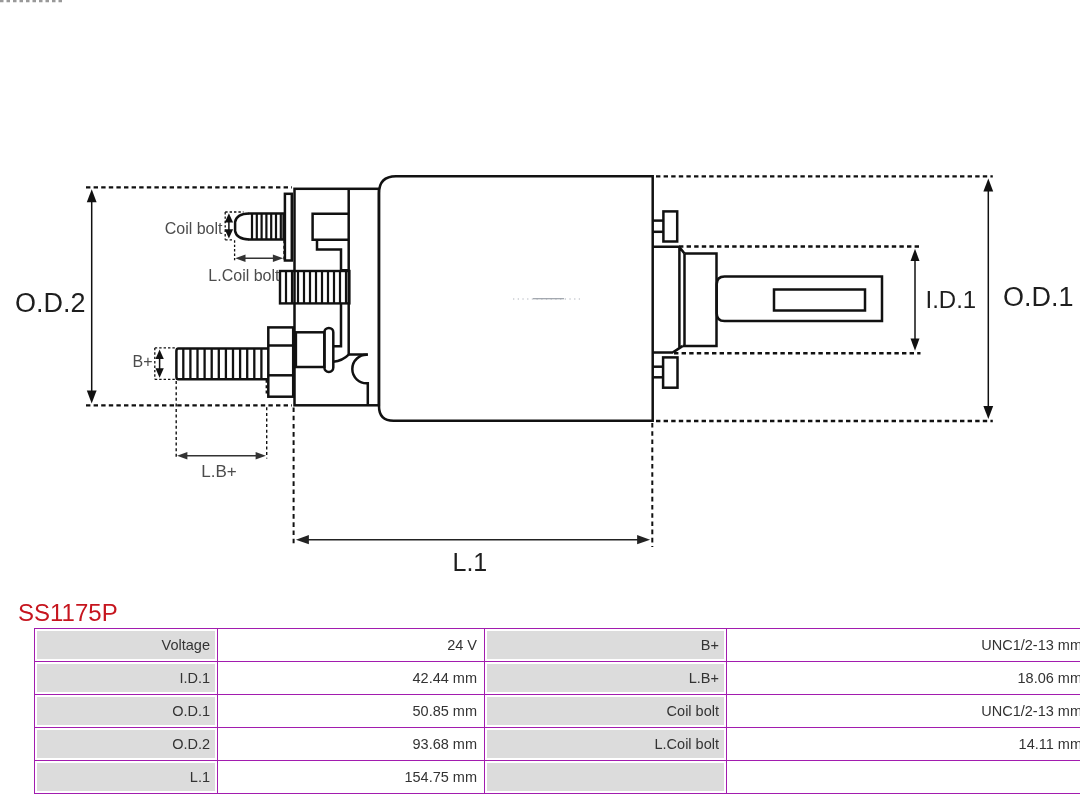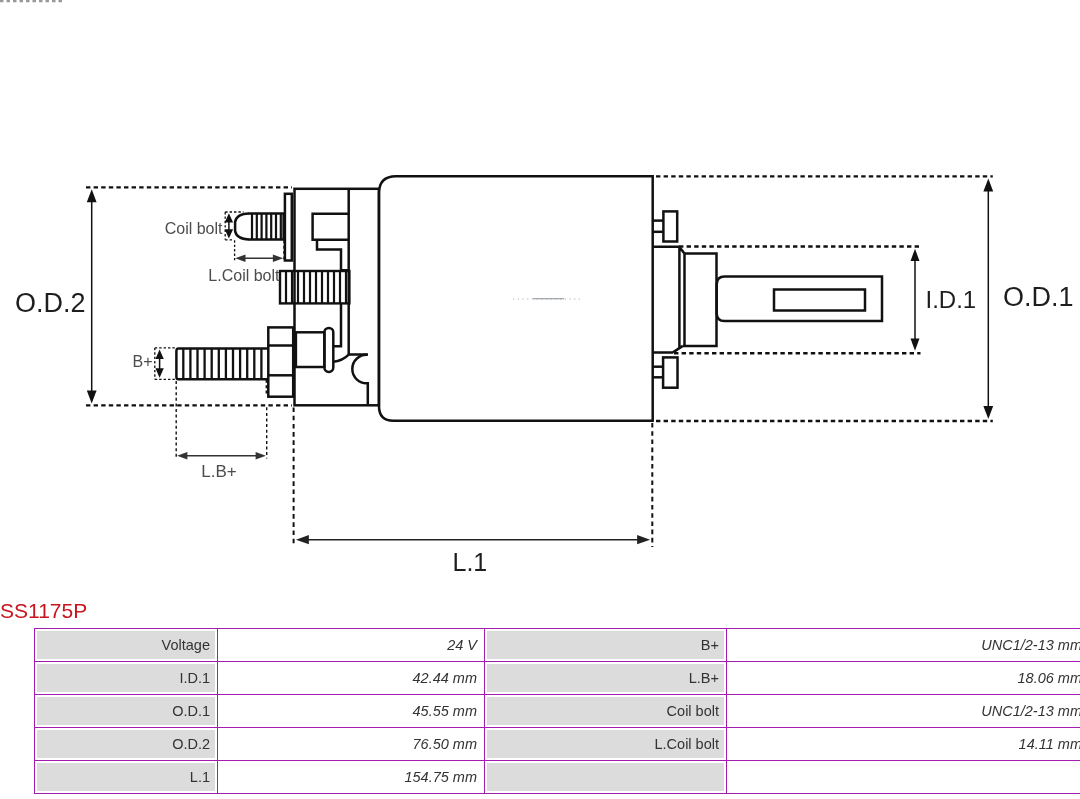--- a/index.html
+++ b/index.html
@@ -1,22 +1,22 @@
 <!DOCTYPE html>
 <html><head>
 <meta charset="utf-8">
 <style>
   html,body{margin:0;padding:0;background:#fff;}
   body{width:1080px;height:799px;position:relative;font-family:"Liberation Sans",sans-serif;overflow:hidden;}
   #diagram{position:absolute;left:0;top:0;}
-  #pn{position:absolute;left:0;top:599px;color:#c6151e;font-size:21px;text-align:right;}
+  #pn{position:absolute;left:18px;top:599px;color:#c6151e;font-size:24px;text-align:right;}
   #spec{position:absolute;left:10px;top:628px;border-collapse:separate;border-spacing:1px;background:#a21caf;table-layout:fixed;width:1056px;margin-left:24px;}
   #spec td{border:2px solid #fff;background-clip:padding-box;height:28px;font-size:14.5px;color:#333;text-align:right;padding:0 5px 0 0;vertical-align:middle;}
   #spec td.l{background:#dcdcdc;}
-  #spec td.v{background:#fff;font-style:italic;}
+  #spec td.v{background:#fff;}
 </style>
 </head>
 <body>
 
 <svg id="diagram" width="1080" height="596" viewBox="0 0 1080 596">
   <g fill="none" stroke="#111" stroke-width="2.5">
 
     <line x1="0" y1="1" x2="63" y2="1" stroke="#999" stroke-width="2.5" stroke-dasharray="3.5,3"></line>
 
     <g stroke-width="1.2">
@@ -220,27 +220,27 @@
         <td class="v">UNC1/2-13 mm</td>
       </tr>
   <tr>
         <td class="l">I.D.1</td>
         <td class="v">42.44 mm</td>
         <td class="l">L.B+</td>
         <td class="v">18.06 mm</td>
       </tr>
   <tr>
         <td class="l">O.D.1</td>
-        <td class="v">45.55 mm</td>
+        <td class="v">50.85 mm</td>
         <td class="l">Coil bolt</td>
         <td class="v">UNC1/2-13 mm</td>
       </tr>
   <tr>
         <td class="l">O.D.2</td>
-        <td class="v">76.50 mm</td>
+        <td class="v">93.68 mm</td>
         <td class="l">L.Coil bolt</td>
         <td class="v">14.11 mm</td>
       </tr>
   <tr>
         <td class="l">L.1</td>
         <td class="v">154.75 mm</td>
         <td class="l"></td>
         <td class="v"></td>
       </tr>
 </tbody>

